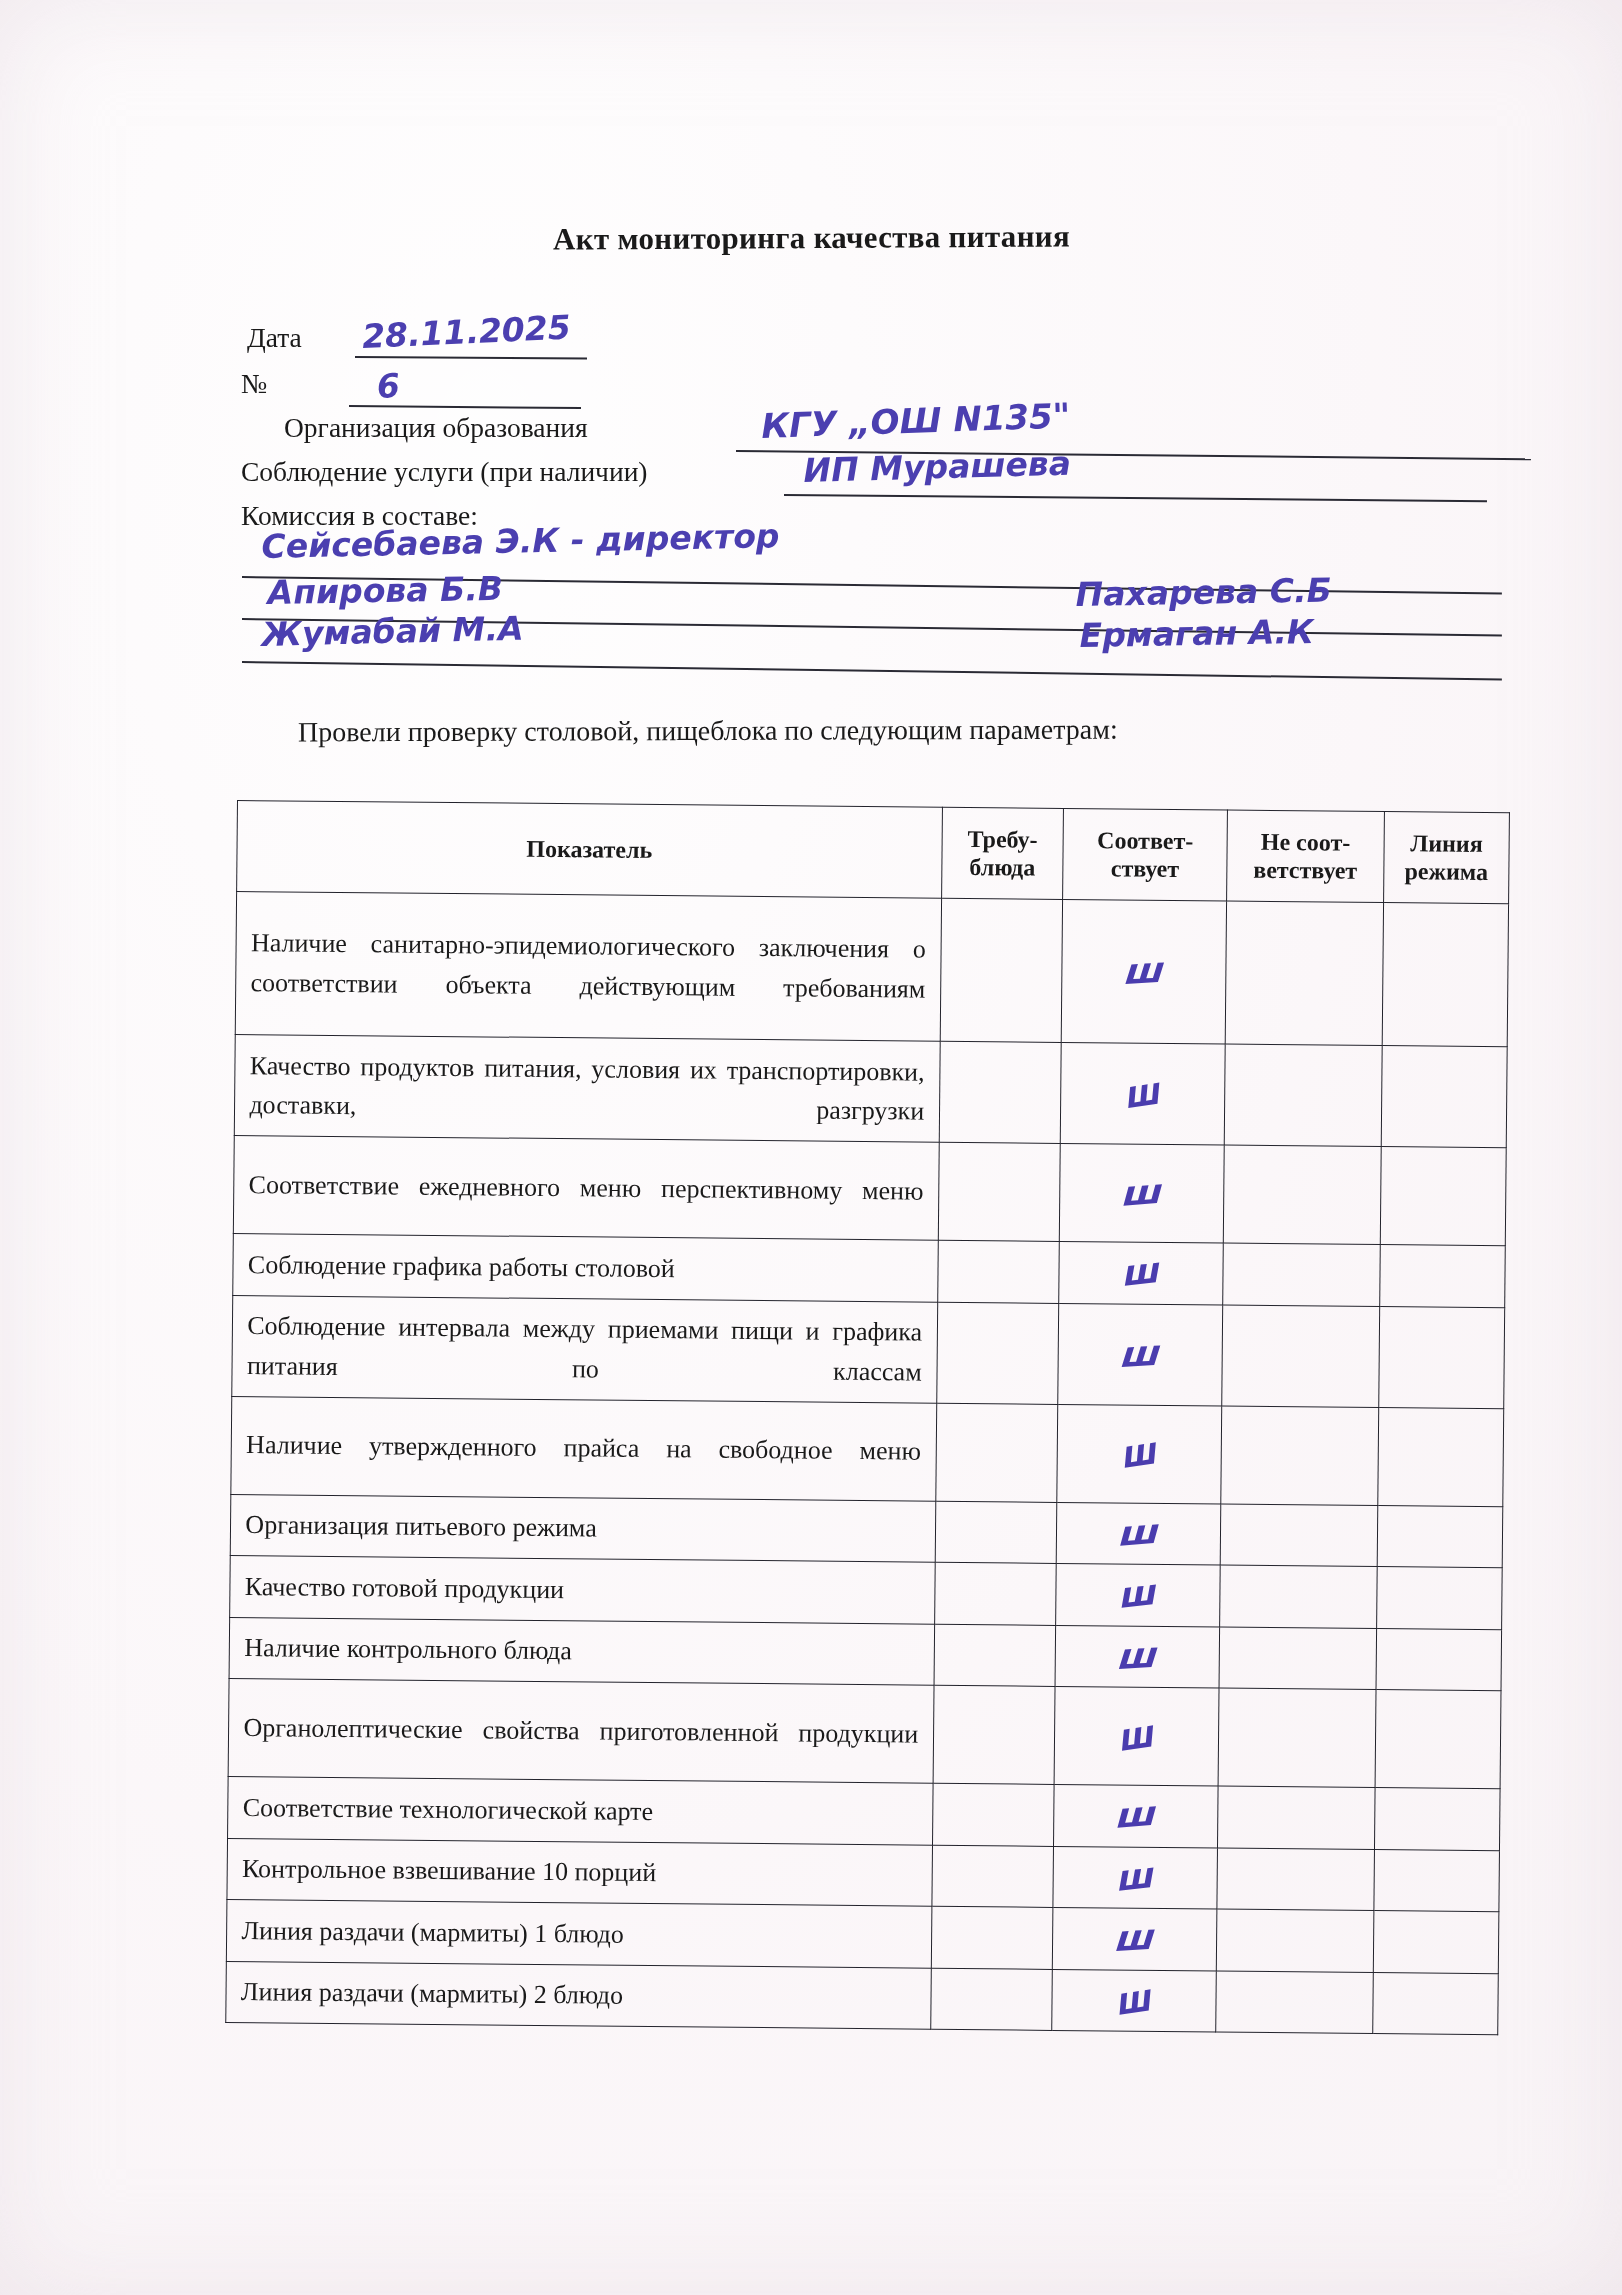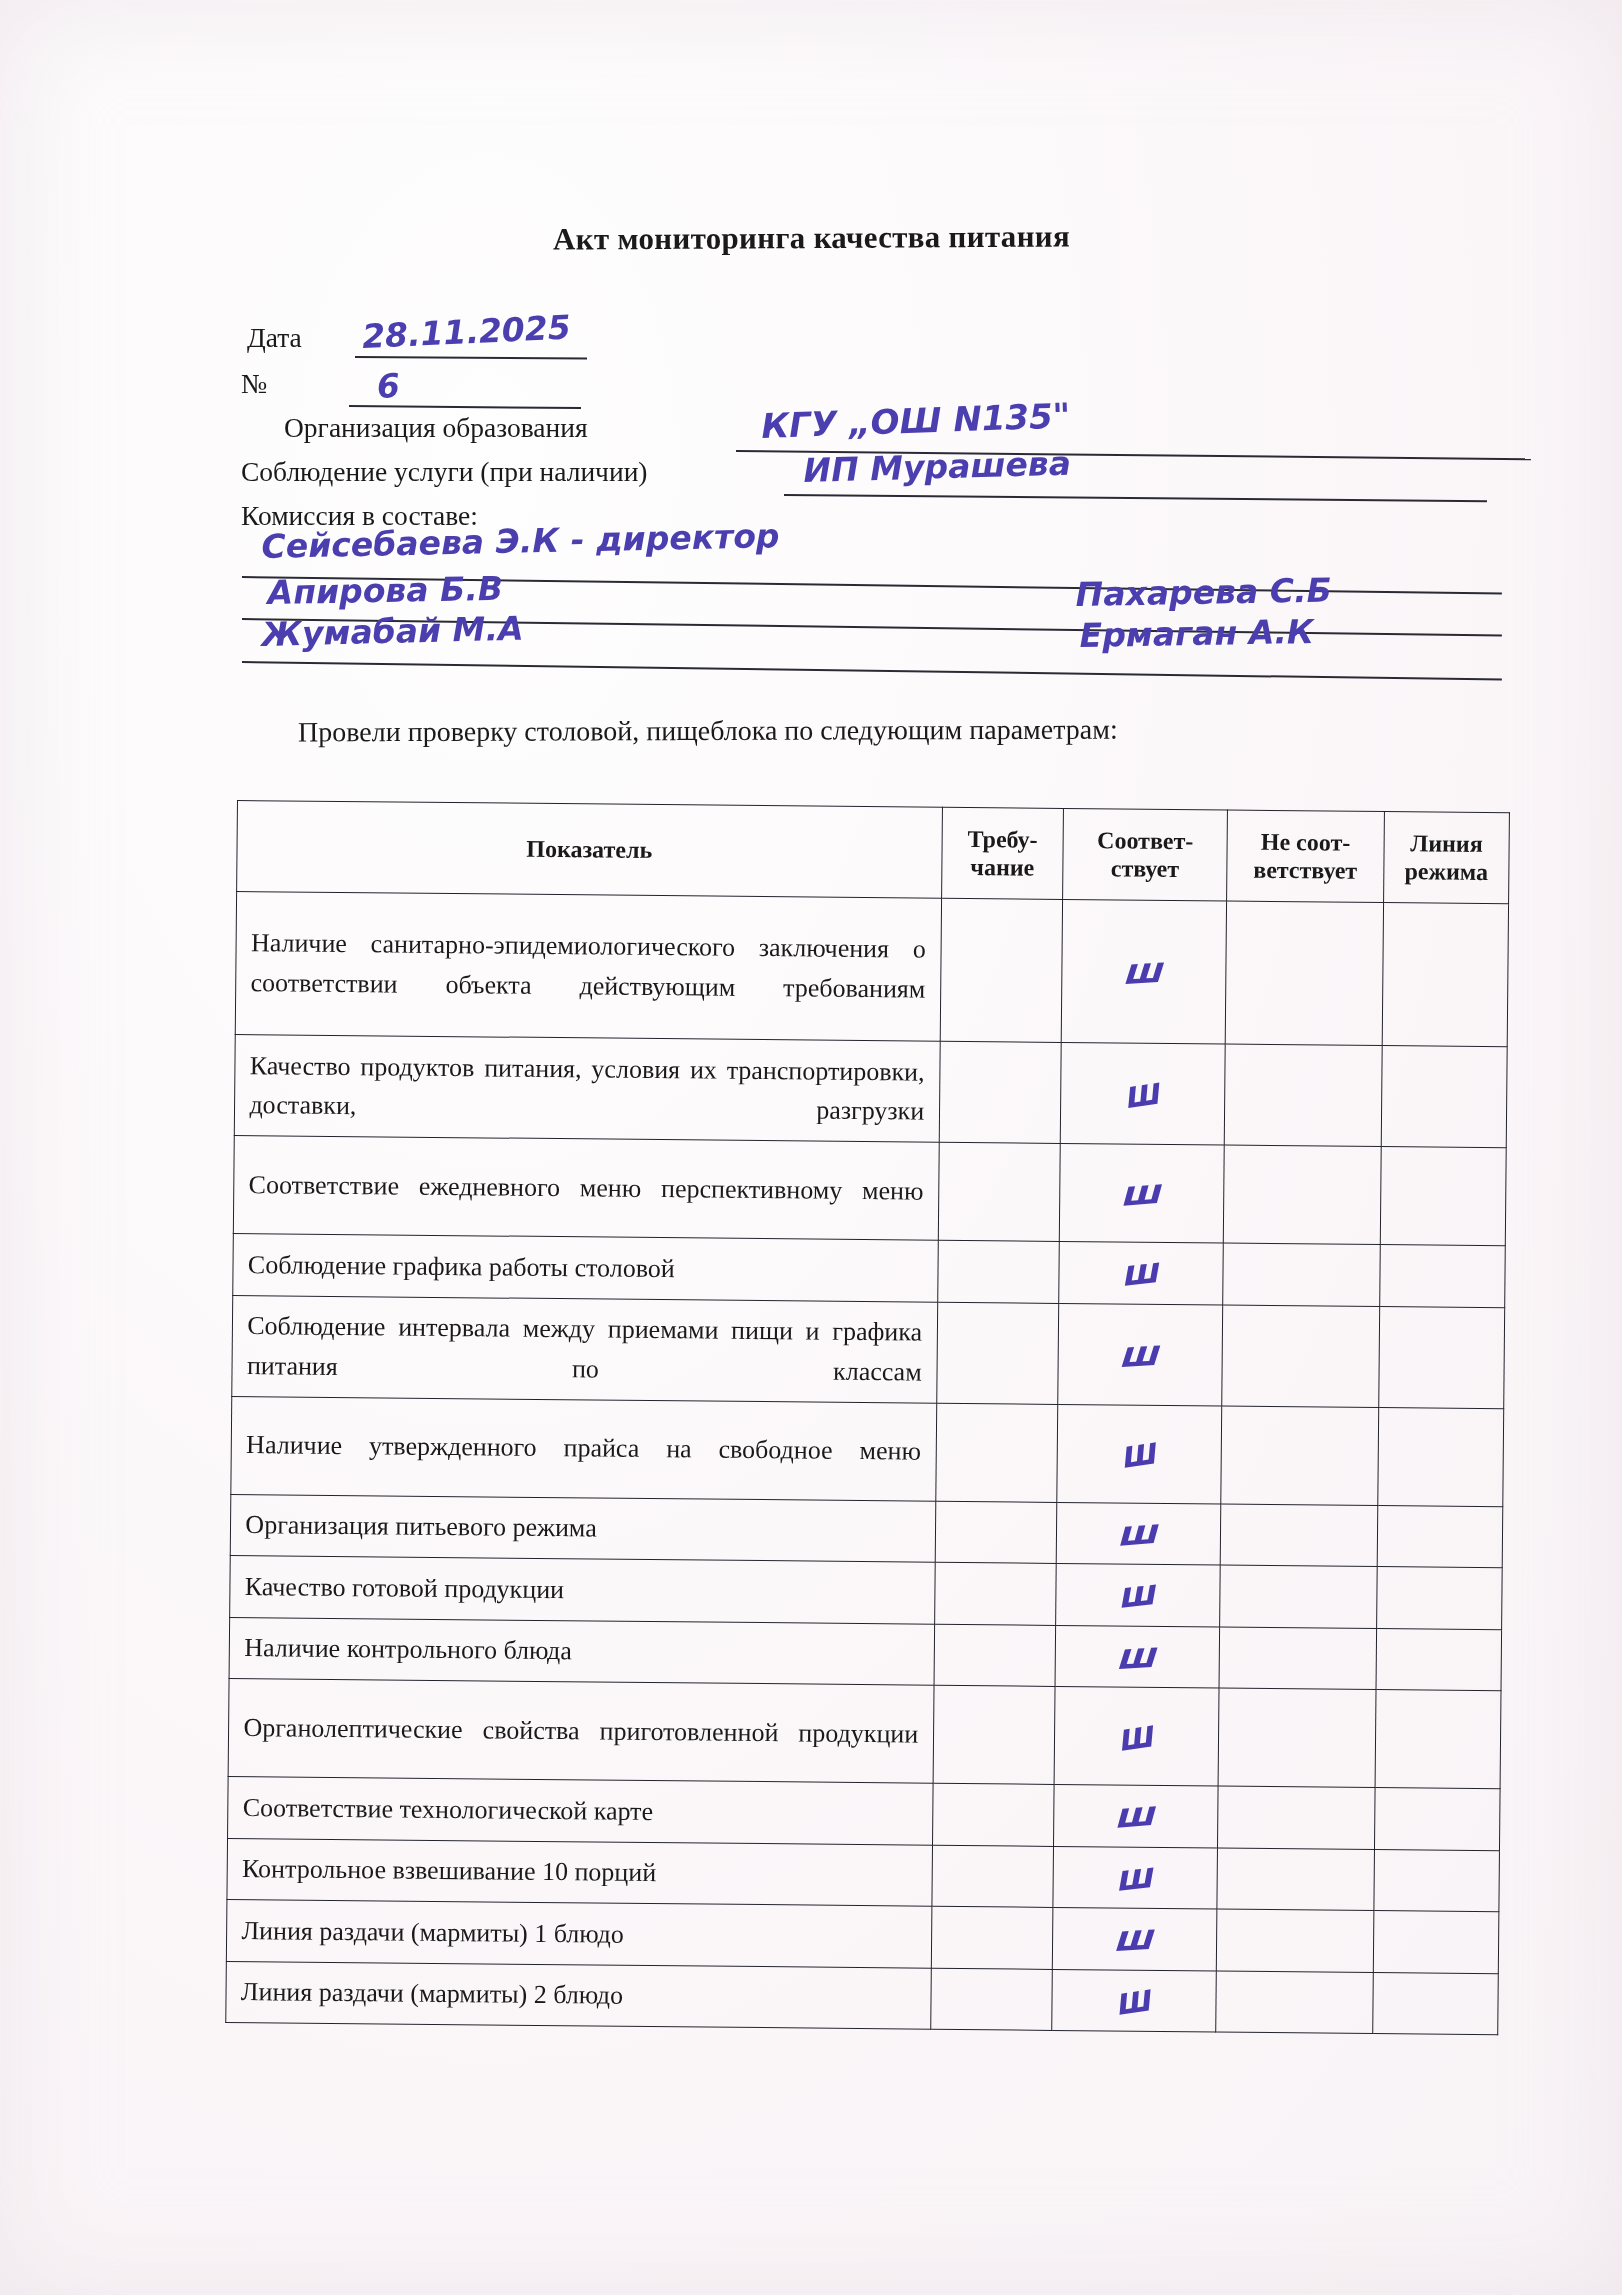--- a/index.html
+++ b/index.html
@@ -209,21 +209,21 @@
 
   <div class="intro">Провели проверку столовой, пищеблока по следующим параметрам:</div>
 
   <div class="table-wrap">
     <table class="audit">
       <thead>
         <tr>
           <th class="col-indicator">Показатель</th>
           <th class="col-required">
             <span>Требу-</span><br>
-            <span>чание</span>
+            <span>блюда</span>
           </th>
           <th class="col-conform">
             <span>Соответ-</span><br>
             <span>ствует</span>
           </th>
           <th class="col-nonconf">
             <span>Не соот-</span><br>
             <span>ветствует</span>
           </th>
           <th class="col-note">

